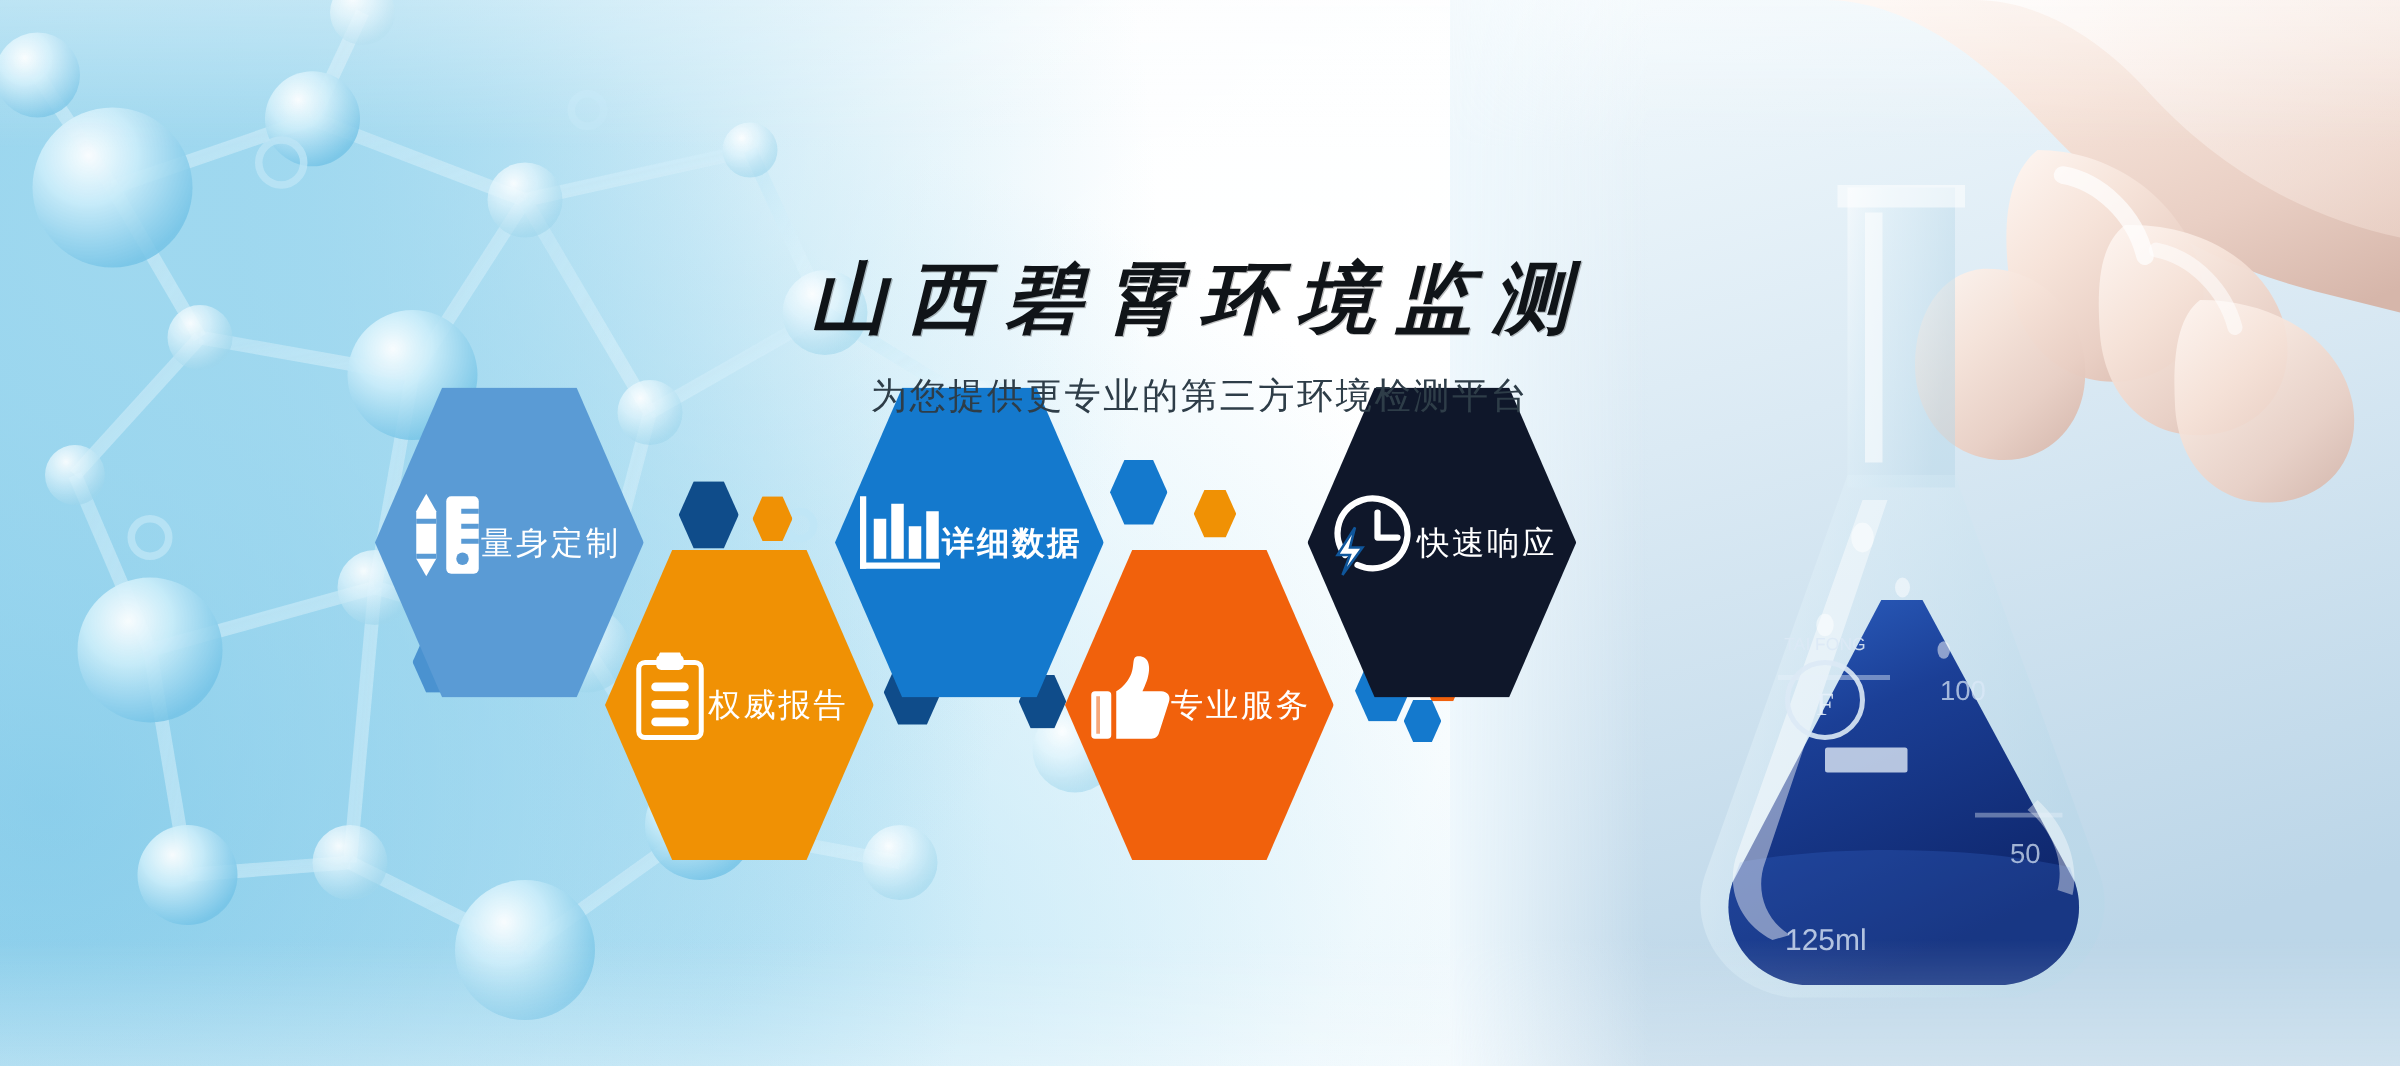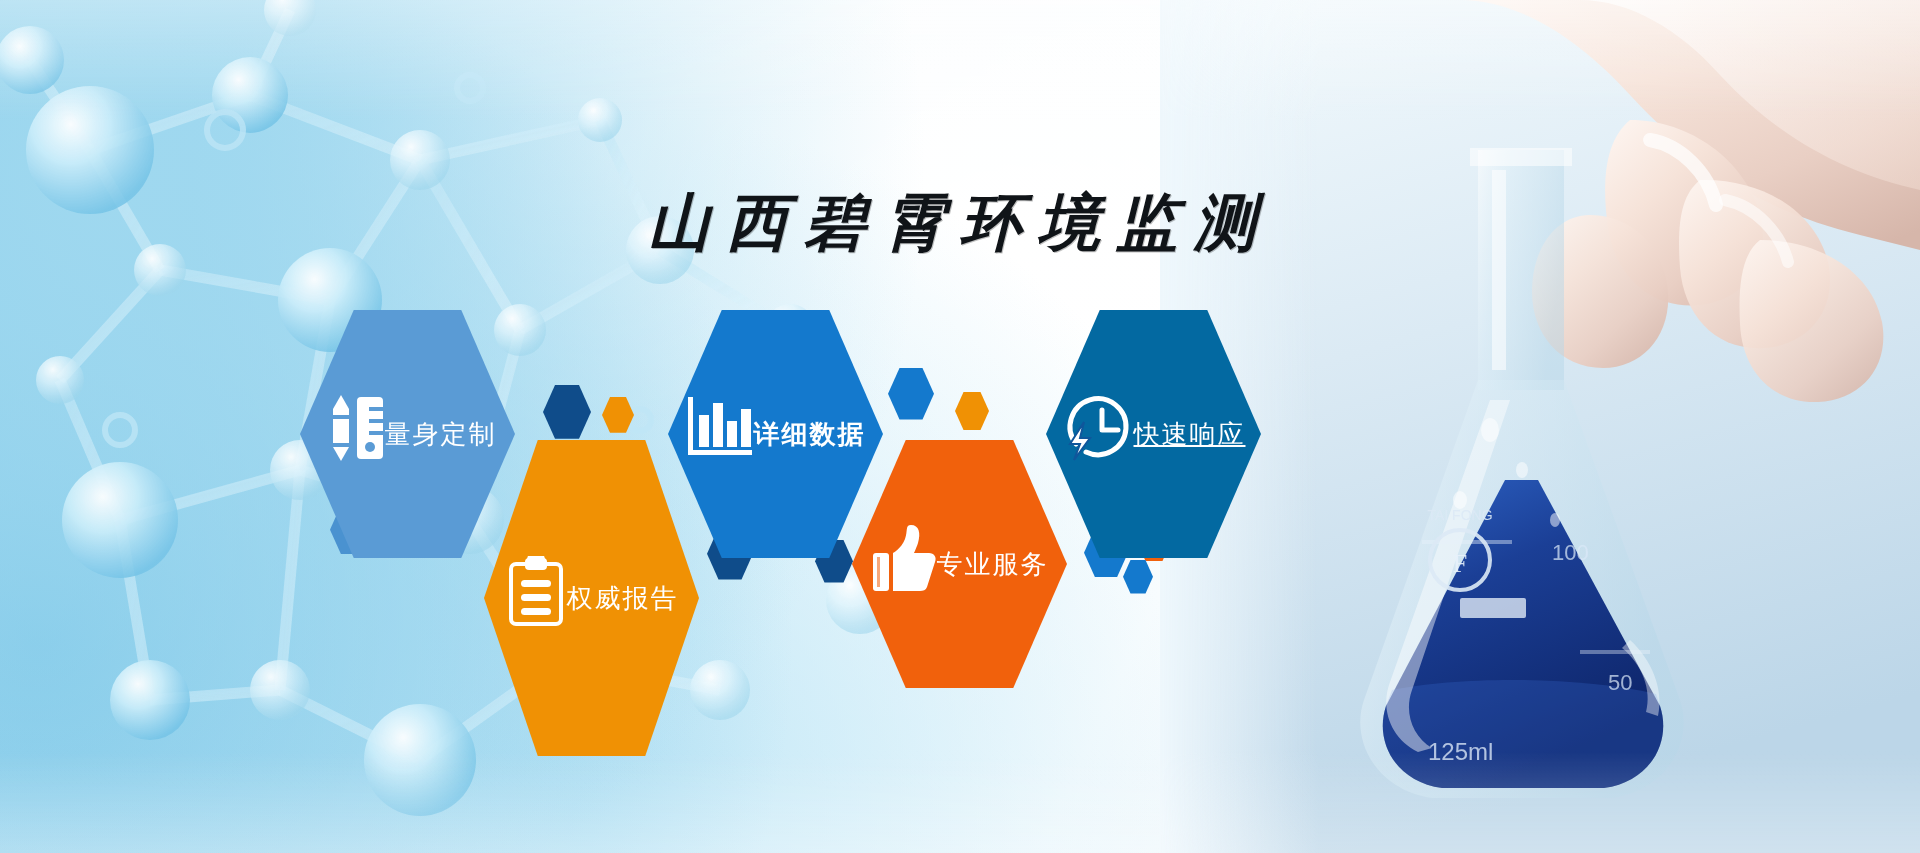--- a/index.html
+++ b/index.html
@@ -67,21 +67,21 @@
   }
   .main-title {
     font-family: "DejaVu Serif", "Liberation Serif", serif;
     font-size: 62px;
     line-height: 1.05;
     font-weight: 700;
     color: #101418;
     letter-spacing: 16px;
     font-style: italic;
     white-space: nowrap;
-    margin: 0;
+    margin: 16px;
     text-shadow: 1px 1px 0 rgba(0,0,0,0.25);
   }
   .sub-title {
     margin: 26px 0 0 0;
     font-size: 29px;
     color: #2e3d48;
     letter-spacing: 2px;
     white-space: nowrap;
     font-weight: 400;
   }
@@ -291,20 +291,21 @@
       <ellipse cx="395" cy="520" rx="5" ry="7"></ellipse>
     </g>
 
     <rect x="0" y="0" width="330" height="853" fill="url(#fade-left)"></rect>
   </svg>
 
   <div class="bg-vignette"></div>
 
   <div class="title-block">
     <h1 class="main-title">山西碧霄环境监测</h1>
+    <p class="sub-title">为您提供更专业的第三方环境检测平台</p>
   </div>
 
   <div class="hexes">
 
     <div class="dhex" style="left: 543px; top: 385px; width: 48px; height: 53.76px; background: rgb(15, 76, 138);"></div>
     <div class="dhex" style="left: 602px; top: 397px; width: 32px; height: 35.84px; background: rgb(240, 145, 4);"></div>
     <div class="dhex" style="left: 888px; top: 368px; width: 46px; height: 51.52px; background: rgb(20, 121, 205);"></div>
     <div class="dhex" style="left: 955px; top: 392px; width: 34px; height: 38.08px; background: rgb(240, 145, 4);"></div>
     <div class="dhex" style="left: 330px; top: 505px; width: 44px; height: 49.28px; background: rgb(74, 146, 208);"></div>
     <div class="dhex" style="left: 372px; top: 513px; width: 32px; height: 35.84px; background: rgb(74, 146, 208);"></div>
@@ -324,21 +325,21 @@
           <rect x="38" y="4" width="26" height="62" rx="4"></rect>
           <rect x="50" y="14" width="14" height="4" fill="#5a9bd5"></rect>
           <rect x="50" y="26" width="14" height="4" fill="#5a9bd5"></rect>
           <rect x="50" y="38" width="14" height="4" fill="#5a9bd5"></rect>
           <circle cx="51" cy="54" r="5" fill="#5a9bd5"></circle>
         </svg>
       </span>
       <span class="hex-label">量身定制</span>
     </div>
 
-    <div class="hex" style="left: 484px; top: 440px; width: 215px; height: 316px; background: rgb(240, 145, 4);">
+    <div class="hex" style="left: 484px; top: 440px; width: 215px; height: 248px; background: rgb(240, 145, 4);">
       <span class="hex-icon">
         <svg width="62" height="72" viewBox="0 0 62 72" fill="none">
           <rect x="6" y="8" width="50" height="60" rx="5" stroke="#ffffff" stroke-width="4"></rect>
           <path d="M22 8 L22 4 a9 9 0 0 1 18 0 L40 8 Z" fill="#ffffff"></path>
           <rect x="20" y="2" width="22" height="12" rx="4" fill="#ffffff"></rect>
           <rect x="16" y="24" width="30" height="7" rx="3.5" fill="#ffffff"></rect>
           <rect x="16" y="38" width="30" height="7" rx="3.5" fill="#ffffff"></rect>
           <rect x="16" y="52" width="30" height="7" rx="3.5" fill="#ffffff"></rect>
         </svg>
       </span>
@@ -363,21 +364,21 @@
       <span class="hex-icon">
         <svg width="66" height="70" viewBox="0 0 66 70" fill="#ffffff">
           <rect x="2" y="30" width="16" height="38" rx="3"></rect>
           <rect x="6" y="34" width="3" height="30" fill="#f1610c" opacity="0.55"></rect>
           <path d="M22 68 L22 30 C22 30 30 26 34 16 C37 8 34 2 40 2 C48 2 50 10 47 20 C45 26 43 30 43 30 L58 30 C63 30 66 34 64 39 L56 64 C55 67 52 68 49 68 Z"></path>
         </svg>
       </span>
       <span class="hex-label">专业服务</span>
     </div>
 
-    <div class="hex" style="left: 1046px; top: 310px; width: 215px; height: 248px; background: #0369a1; text-decoration: underline;">
+    <div class="hex" style="left: 1046px; top: 310px; width: 215px; height: 248px; background: #0f172a;">
       <span class="hex-icon">
         <svg width="72" height="72" viewBox="0 0 72 72" fill="none">
           <path d="M14 52 A28 28 0 1 1 24 60" stroke="#ffffff" stroke-width="5" fill="none" stroke-linecap="round"></path>
           <path d="M40 18 L40 38 L56 38" stroke="#ffffff" stroke-width="5" fill="none" stroke-linecap="round" stroke-linejoin="round"></path>
           <path d="M22 30 L8 52 L18 52 L12 68 L28 46 L18 46 Z" fill="#ffffff" stroke="#0f569b" stroke-width="2"></path>
         </svg>
       </span>
       <span class="hex-label">快速响应</span>
     </div>
 

